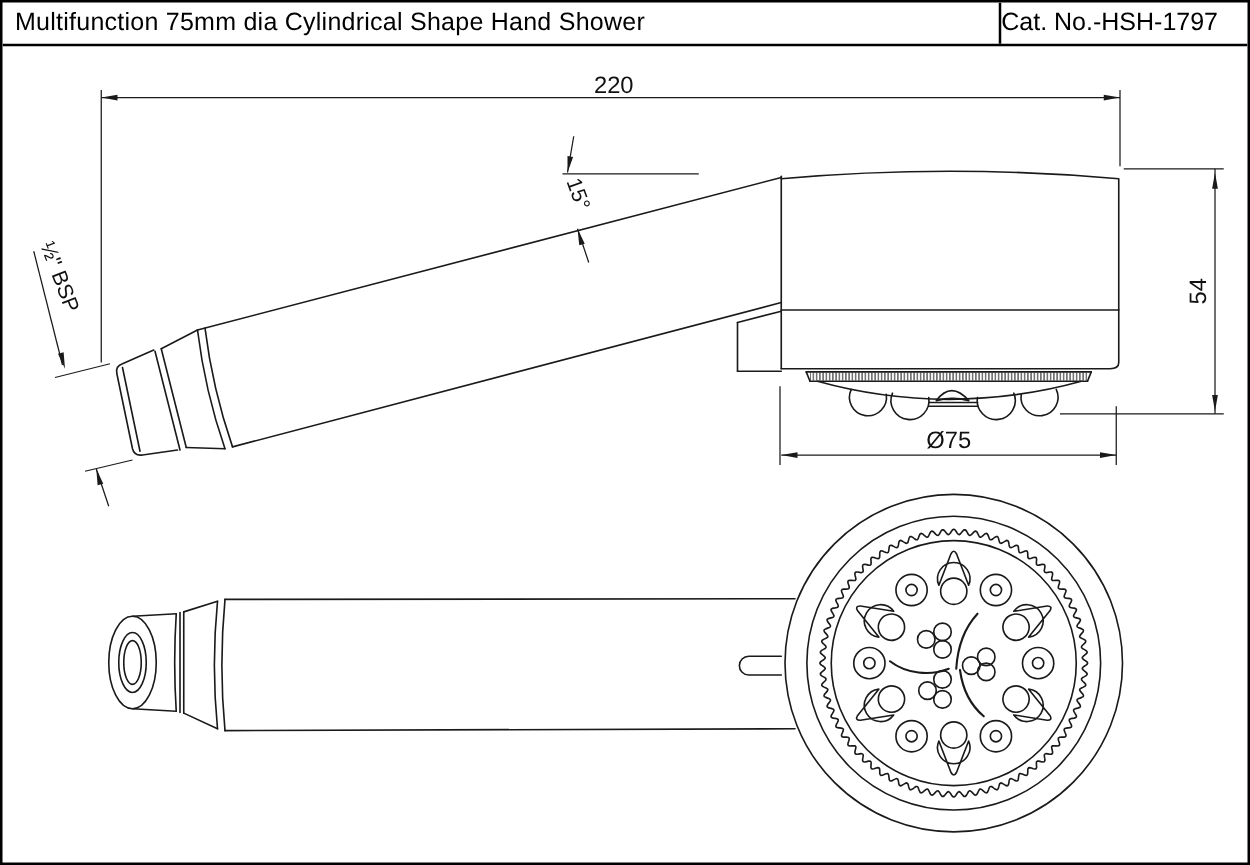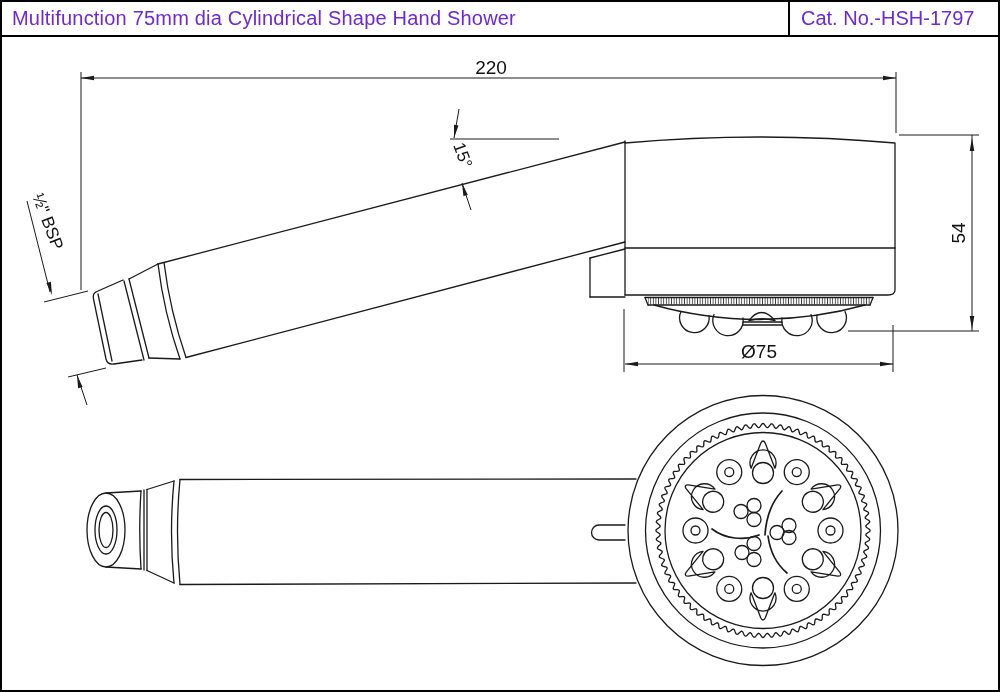--- a/index.html
+++ b/index.html
@@ -1,31 +1,31 @@
 <!DOCTYPE html>
 <html><head>
 <meta charset="utf-8">
 <style>
   html,body{margin:0;padding:0;background:#fff;}
   .page{
     position:relative;width:1000px;height:692px;
     box-sizing:border-box;border:2px solid #000;background:#fff;
-    font-family:"Liberation Sans", sans-serif;color:#6d28d9;overflow:hidden;
+    font-family:"Liberation Sans", sans-serif;color:#000000;overflow:hidden;
   }
   .title-bar{
     position:absolute;top:0;left:0;right:0;height:33px;
     border-bottom:2px solid #000;display:flex;align-items:stretch;
   }
   .title-left{
     flex:1 1 auto;display:flex;align-items:center;
     padding-left:10px;font-size:20px;letter-spacing:0.2px;white-space:nowrap;
   }
   .title-right{
     width:197px;flex:0 0 auto;border-left:2px solid #000;
-    display:flex;align-items:center;padding-left:11px;
+    display:flex;align-items:center;
     font-size:20px;white-space:nowrap;
   }
   svg text{font-family:"Liberation Sans", sans-serif;fill:#111;}
   .ln{stroke:#1a1a1a;stroke-width:1.3;fill:none;stroke-linecap:round;stroke-linejoin:round;}
   .dim{stroke:#1a1a1a;stroke-width:1;fill:none;stroke-linecap:butt;}
   .arrowhead{fill:#1a1a1a;stroke:none;}
   .dimtext{font-size:19px;}
   .dimtext-small{font-size:17px;}
 </style>
 </head>

